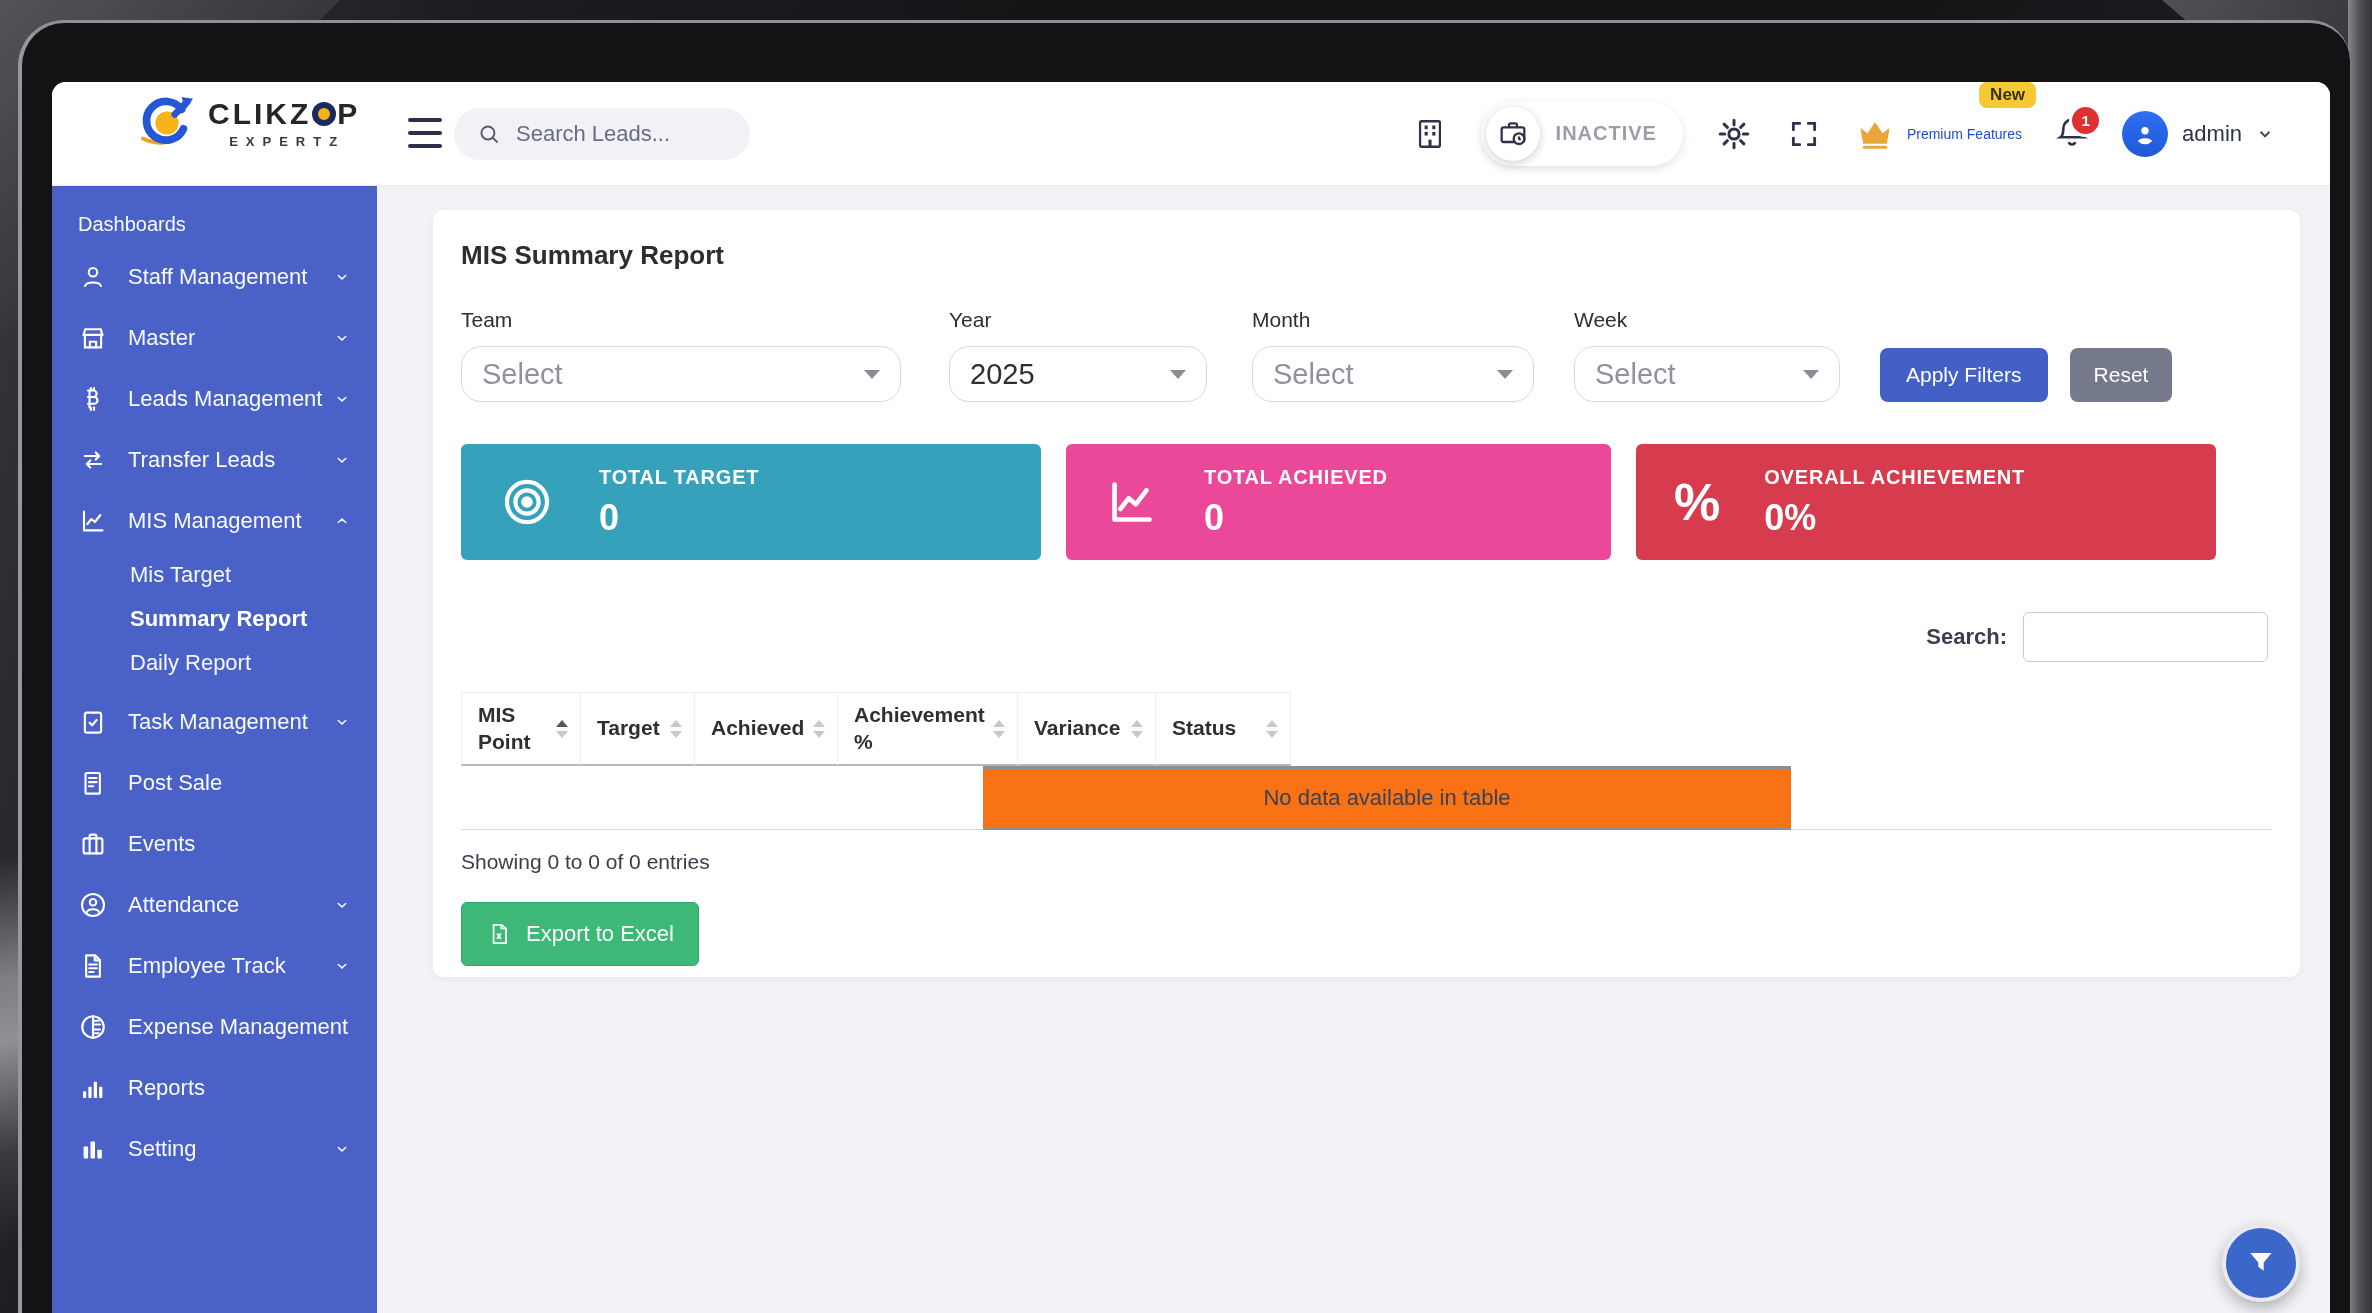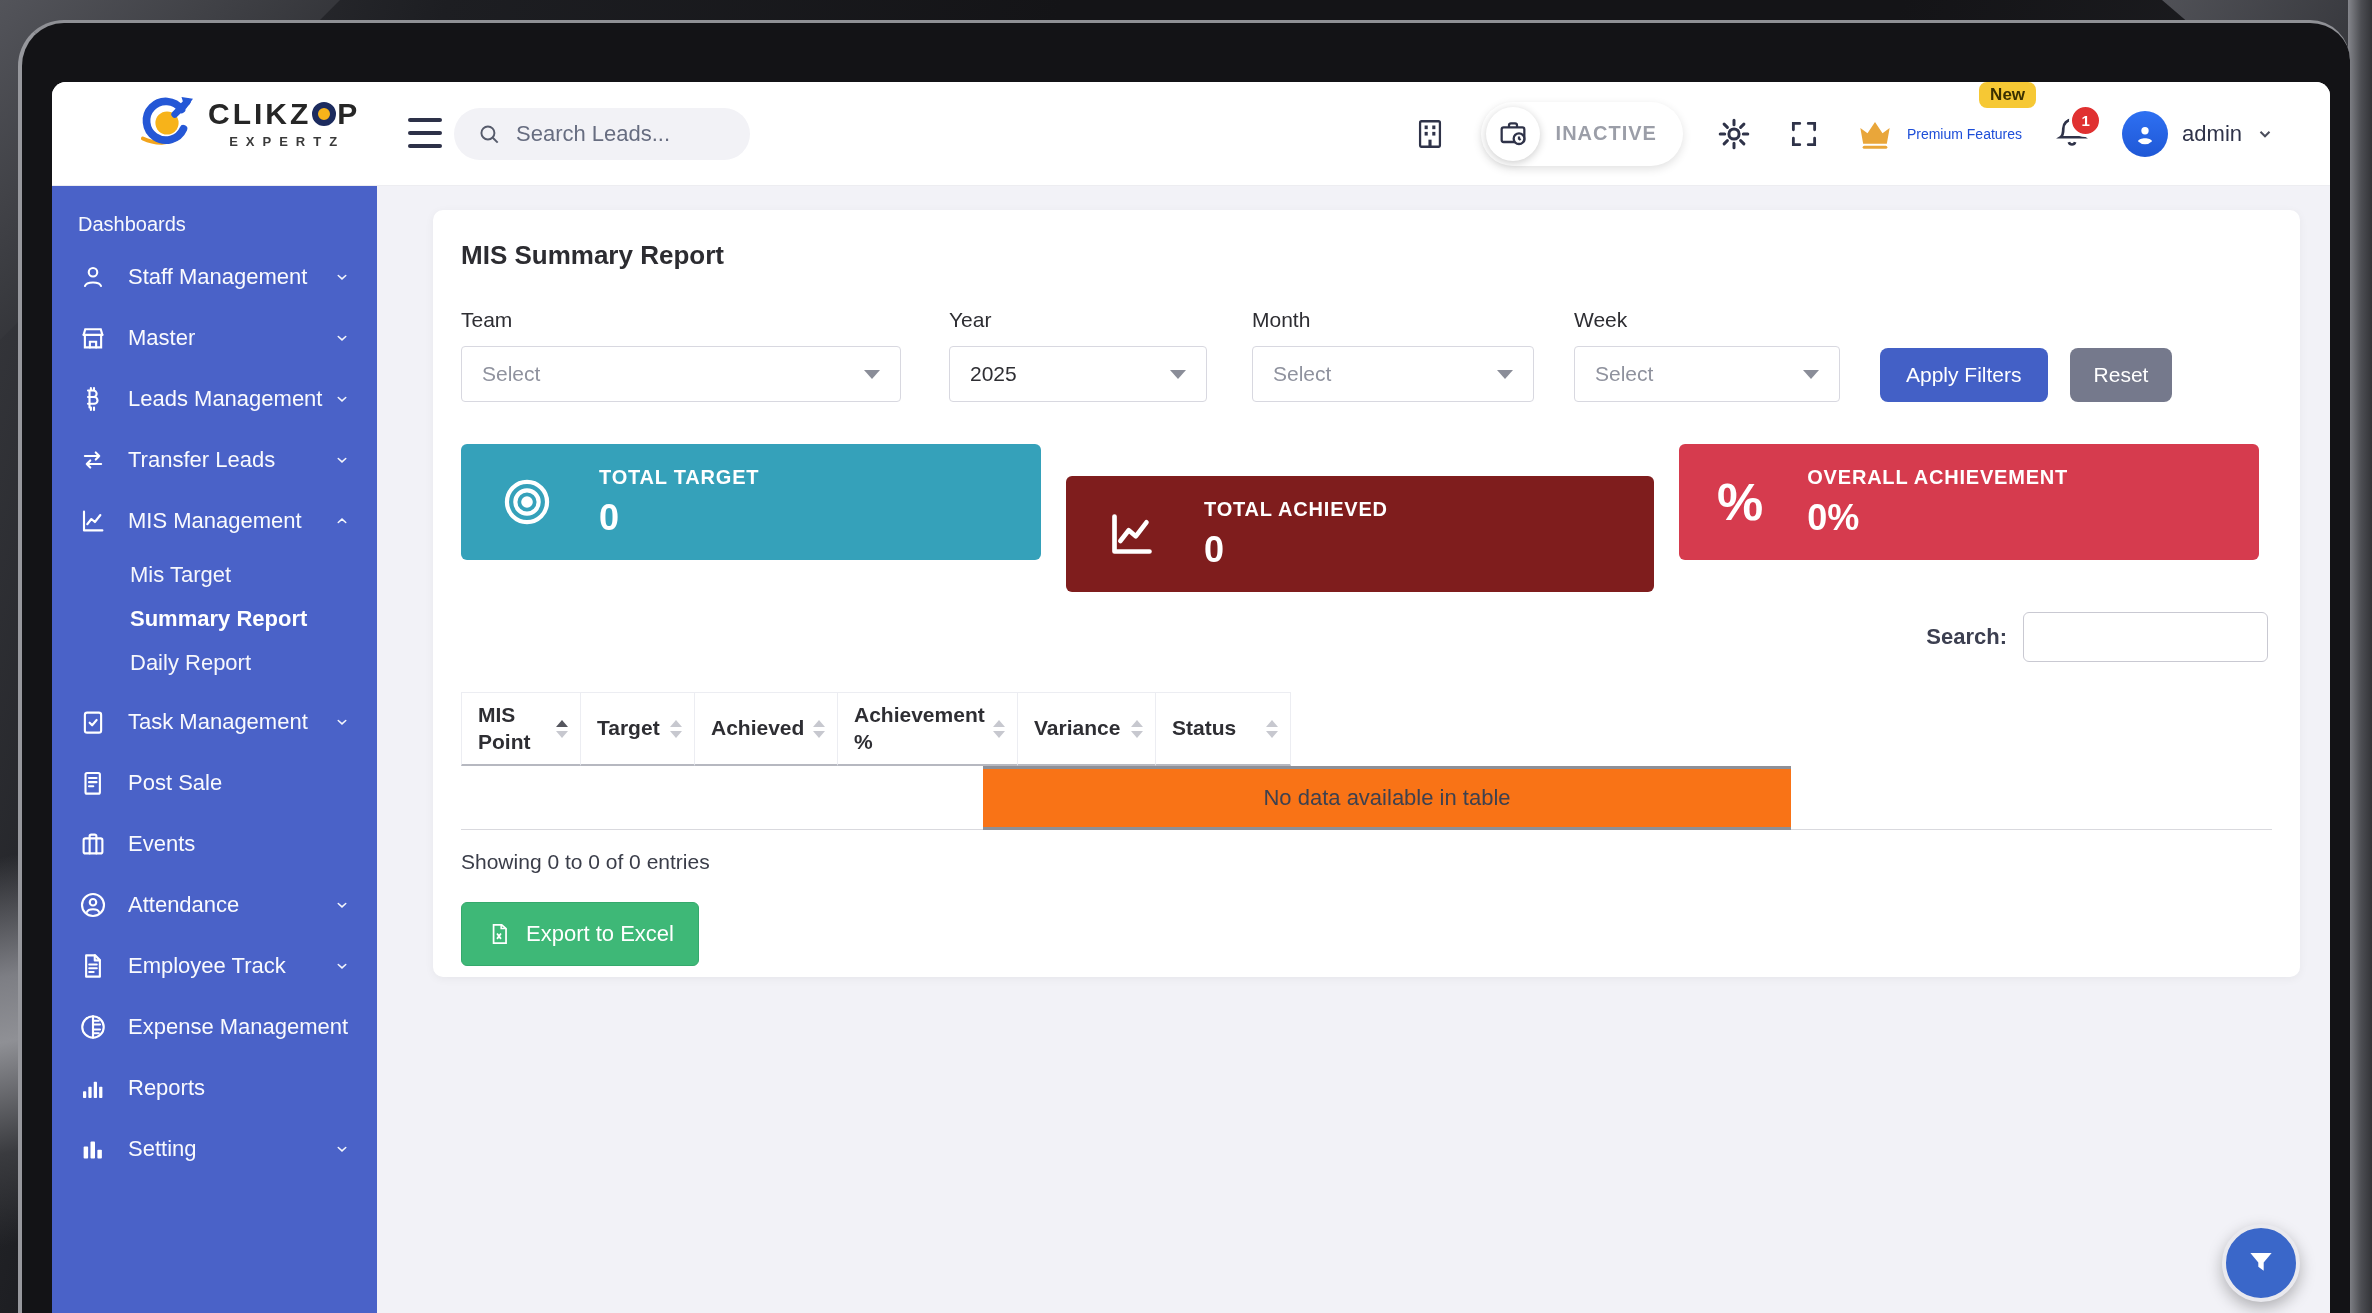--- a/index.html
+++ b/index.html
@@ -66,22 +66,22 @@
   .sub.active{font-weight:700;color:#fff;}
 
   
   .content{position:absolute;left:325px;top:103px;right:0;bottom:0;background:#f2f2f7;}
   .card{position:absolute;left:56px;top:25px;width:1867px;height:767px;background:#fff;border-radius:10px;
     box-shadow:0 2px 10px rgba(0,0,0,.05);}
   .card-title{position:absolute;left:28px;top:30px;font-size:26px;font-weight:700;color:#2c2c31;}
   .filters{position:absolute;left:28px;top:98px;display:flex;align-items:flex-end;}
   .fgroup{display:flex;flex-direction:column;}
   .flabel{font-size:21px;color:#2e2e33;font-weight:500;margin-bottom:14px;}
-  .select{height:56px;border:1px solid #d8d8e0;border-radius:4px;background:#fff;display:flex;align-items:center;
-    justify-content:space-between;padding:0 20px;box-sizing:border-box;font-size:21px;color:#8f929e;cursor:pointer;}
+  .select{height:56px;border:1px solid #d8d8e0;border-radius:20px;background:#fff;display:flex;align-items:center;
+    justify-content:space-between;padding:0 20px;box-sizing:border-box;font-size:29px;color:#8f929e;cursor:pointer;}
   .select.filled{color:#2e2e33;}
   .sel-caret{width:0;height:0;border-left:8px solid transparent;border-right:8px solid transparent;border-top:9px solid #8a8d98;}
   .btn{border:none;border-radius:8px;color:#fff;font-size:21px;cursor:pointer;font-family:inherit;}
   .btn-apply{height:54px;padding:0 26px;background:#4360c6;margin-left:40px;}
   .btn-reset{height:54px;padding:0 24px;background:#75798c;margin-left:22px;}
   .stats{position:absolute;left:28px;top:234px;display:flex;gap:25px;}
   .stat{width:580px;height:116px;border-radius:6px;color:#fff;display:flex;align-items:center;padding-left:38px;gap:44px;box-sizing:border-box;}
   .stat-icon{width:56px;height:56px;flex:none;}
   .stat-label{font-size:20px;letter-spacing:.8px;font-weight:600;}
   .stat-value{font-size:36px;font-weight:800;margin-top:8px;}
@@ -421,21 +421,21 @@
               <svg class="stat-icon" viewBox="0 0 24 24" fill="none" stroke="#fff" stroke-width="1.8">
                 <circle cx="12" cy="12" r="8.6"></circle>
                   <circle cx="12" cy="12" r="5"></circle>
                   <circle cx="12" cy="12" r="1.6" fill="#fff"></circle>
               </svg>
               <div>
                 <div class="stat-label">TOTAL TARGET</div>
                 <div class="stat-value">0</div>
               </div>
             </div>
-            <div class="stat" style="width: 588px; background: #7f1d1d; margin-top: 32px;">
+            <div class="stat" style="width: 545px; background: #ec4899;">
               <svg class="stat-icon" viewBox="0 0 24 24" fill="none" stroke="#fff" stroke-width="2" stroke-linecap="round" stroke-linejoin="round">
                 <path d="M4.5 4.5v15h15"></path>
                   <path d="M7 15l3.6-4.6 3 2.6 4.6-6"></path>
               </svg>
               <div>
                 <div class="stat-label">TOTAL ACHIEVED</div>
                 <div class="stat-value">0</div>
               </div>
             </div>
             <div class="stat" style="background: rgb(214, 59, 78);">

